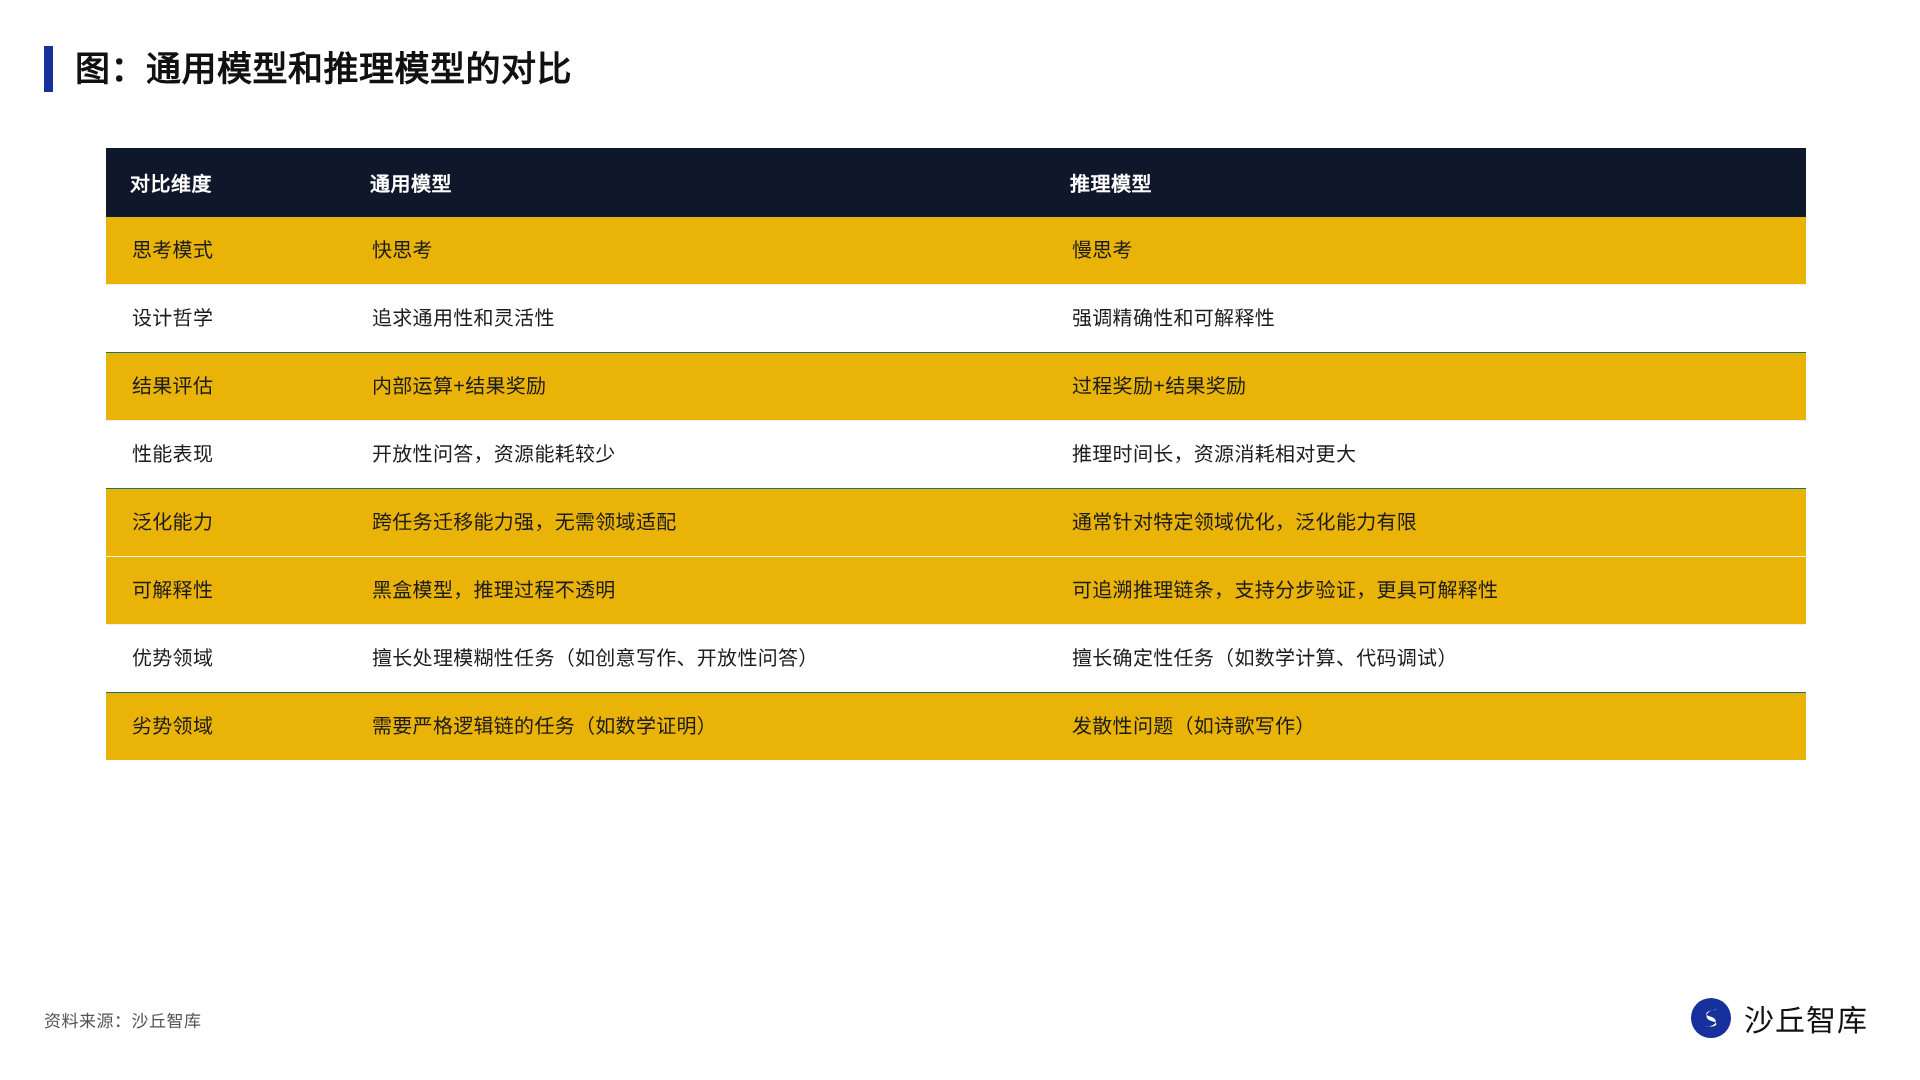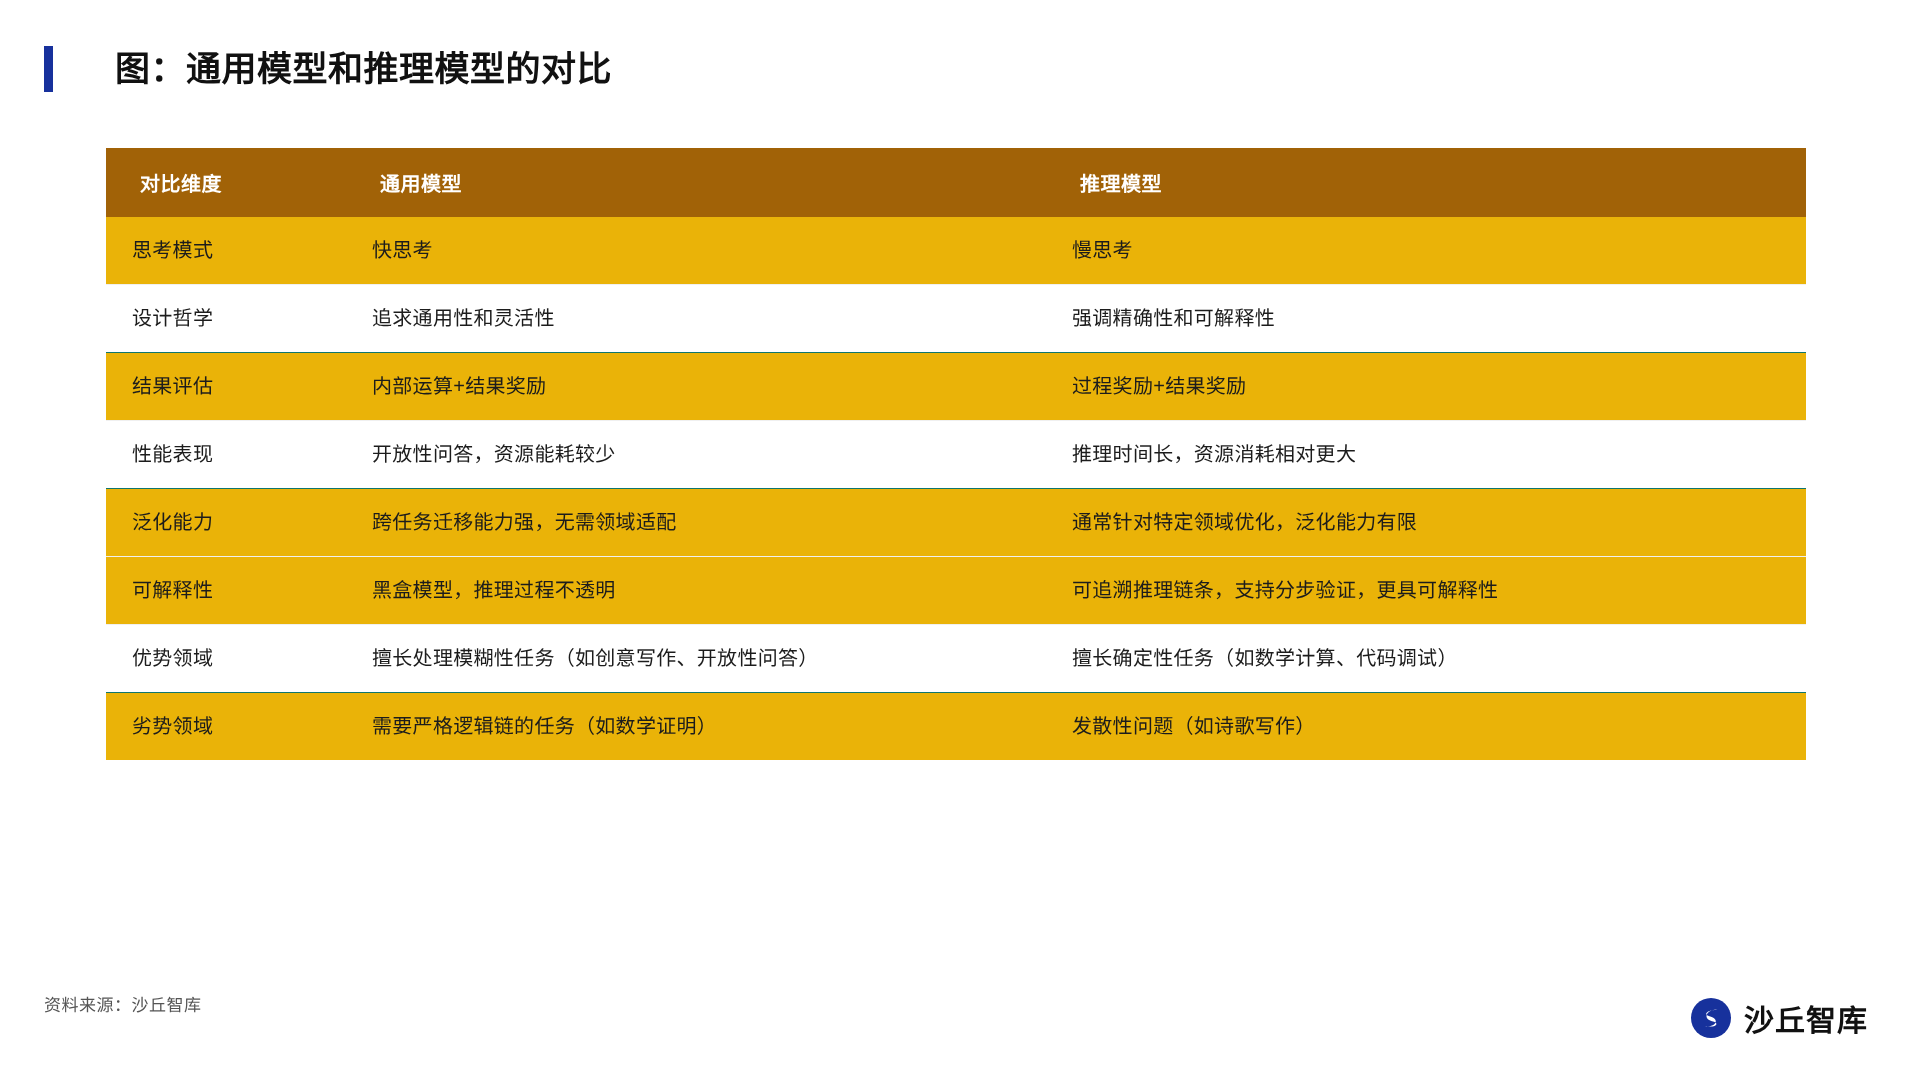--- a/index.html
+++ b/index.html
@@ -15,21 +15,20 @@
     color: #1a1a1a;
     overflow: hidden;
     position: relative;
   }
 
   
   .title-row {
     display: flex;
     align-items: center;
     padding: 46px 0 0 44px;
-    gap: 40px;
   }
   .title-bar {
     width: 9px;
     height: 46px;
     background: #17319c;
     margin-right: 22px;
     flex: 0 0 auto;
   }
   .title-text {
     font-size: 35px;
@@ -42,26 +41,26 @@
   
   .table-wrap {
     margin: 56px 52px 0 106px;
   }
   table.cmp {
     border-collapse: collapse;
     width: 1700px;
     table-layout: fixed;
   }
   table.cmp thead th {
-    background: #a16207;
+    background: #0f172a;
     color: #ffffff;
     font-size: 20px;
     font-weight: bold;
     text-align: left;
-    padding: 20px 0 20px 34px;
+    padding: 20px 0 20px 24px;
     height: 27px;
     letter-spacing: 0.5px;
   }
   table.cmp tbody td {
     font-size: 20px;
     color: #1c1c1c;
     padding: 20px 0 20px 26px;
     border-bottom: 1px solid #0f766e;
     letter-spacing: 0.3px;
     vertical-align: middle;
@@ -75,41 +74,41 @@
     border-bottom: none;
   }
   col.c-dim { width: 240px; }
   col.c-gen { width: 700px; }
   col.c-rea { width: 760px; }
 
   
   .footer {
     position: absolute;
     left: 44px;
-    bottom: 64px;
+    bottom: 48px;
     font-size: 17px;
     color: #555555;
     letter-spacing: 0.5px;
   }
   .logo {
     position: absolute;
     right: 52px;
     bottom: 40px;
     display: flex;
     align-items: center;
   }
   .logo-mark {
     width: 42px;
     height: 42px;
     margin-right: 12px;
     flex: 0 0 auto;
   }
   .logo-text {
     font-size: 30px;
-    font-weight: bold;
+    font-weight: normal;
     color: #111111;
     letter-spacing: 1px;
   }
 </style>
 </head>
 <body>
 
 <div class="title-row">
   <div class="title-bar"></div>
   <div class="title-text">图：通用模型和推理模型的对比</div>

